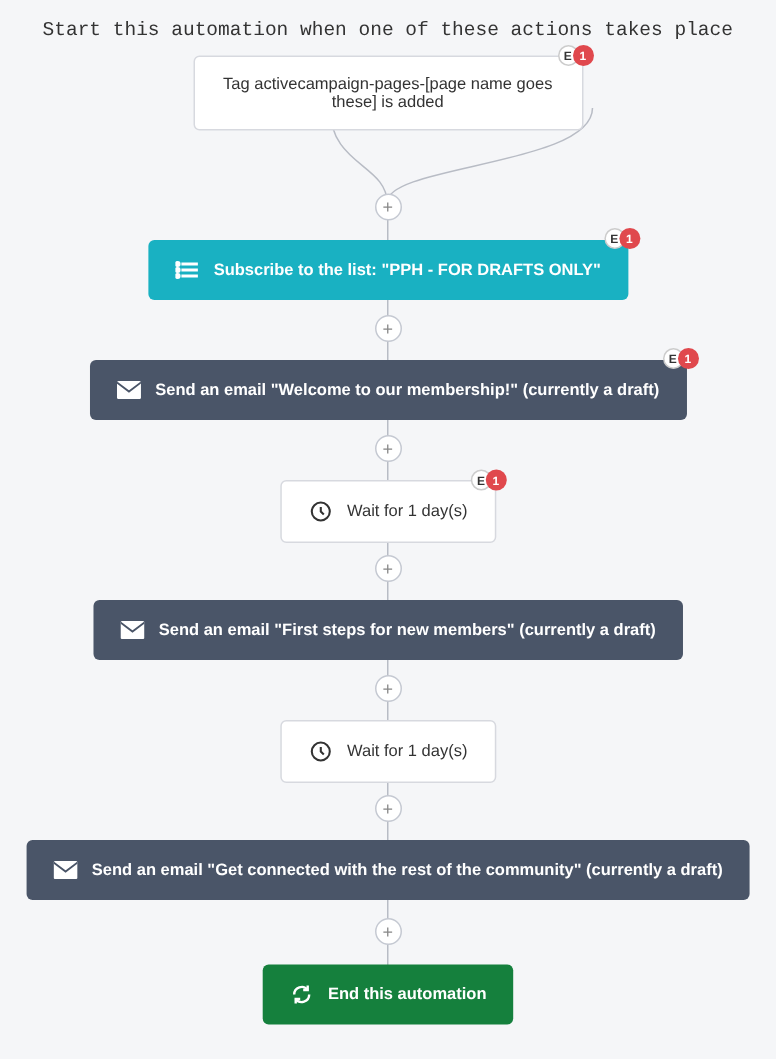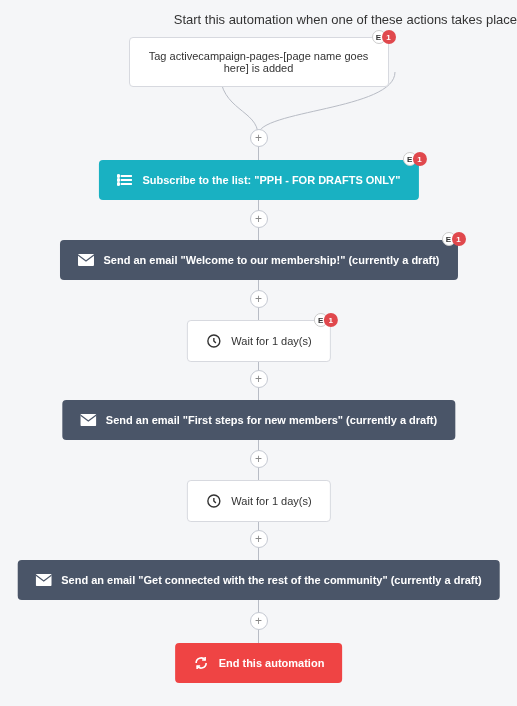--- a/index.html
+++ b/index.html
@@ -10,25 +10,26 @@
     height: 706px;
     overflow: hidden;
     position: relative;
   }
   .canvas {
     position: relative;
     width: 100%;
     height: 100%;
   }
   .heading {
-    text-align: right;
+    text-align: center;
     font-size: 13px;
     color: #333;
     padding-top: 12px;
     padding-bottom: 10px;
+    font-family: Liberation Mono, monospace;
   }
   .trigger-row {
     display: flex;
     justify-content: center;
     gap: 14px;
     padding: 0 20px;
   }
   .trigger-box {
     background: #fff;
     border: 1px solid #d7d9df;
@@ -127,21 +128,21 @@
     background: #4a5568;
     color: #fff;
   }
   .step-white {
     background: #fff;
     color: #333;
     border: 1px solid #d7d9df;
     font-weight: normal;
   }
   .step-pink {
-    background: #ef4444;
+    background: #15803d;
     color: #fff;
   }
   .icon {
     display: inline-flex;
     align-items: center;
     justify-content: center;
     width: 16px;
     height: 14px;
     flex-shrink: 0;
   }
@@ -155,21 +156,21 @@
   <svg class="connectors" viewBox="0 0 517 706">
     <path d="M 220 72 C 220 110, 258 110, 258 135" stroke="#b8bcc5" stroke-width="1" fill="none"></path>
     <path d="M 395 72 C 395 110, 258 110, 258 135" stroke="#b8bcc5" stroke-width="1" fill="none"></path>
     <line x1="258.5" y1="135" x2="258.5" y2="660" stroke="#b8bcc5" stroke-width="1"></line>
   </svg>
 
   <div class="heading">Start this automation when one of these actions takes place</div>
 
   <div class="trigger-row">
     <div class="trigger-box" style="width:260px;">
-      <span>Tag activecampaign-pages-[page name goes here] is added</span>
+      <span>Tag activecampaign-pages-[page name goes these] is added</span>
       <div class="badge">
         <span class="badge-e">E</span>
         <span class="badge-n">1</span>
       </div>
     </div>
   </div>
 
   <div class="plus-btn" style="top:129px;">+</div>
 
   <div class="step-box step-teal" style="top:160px;">

